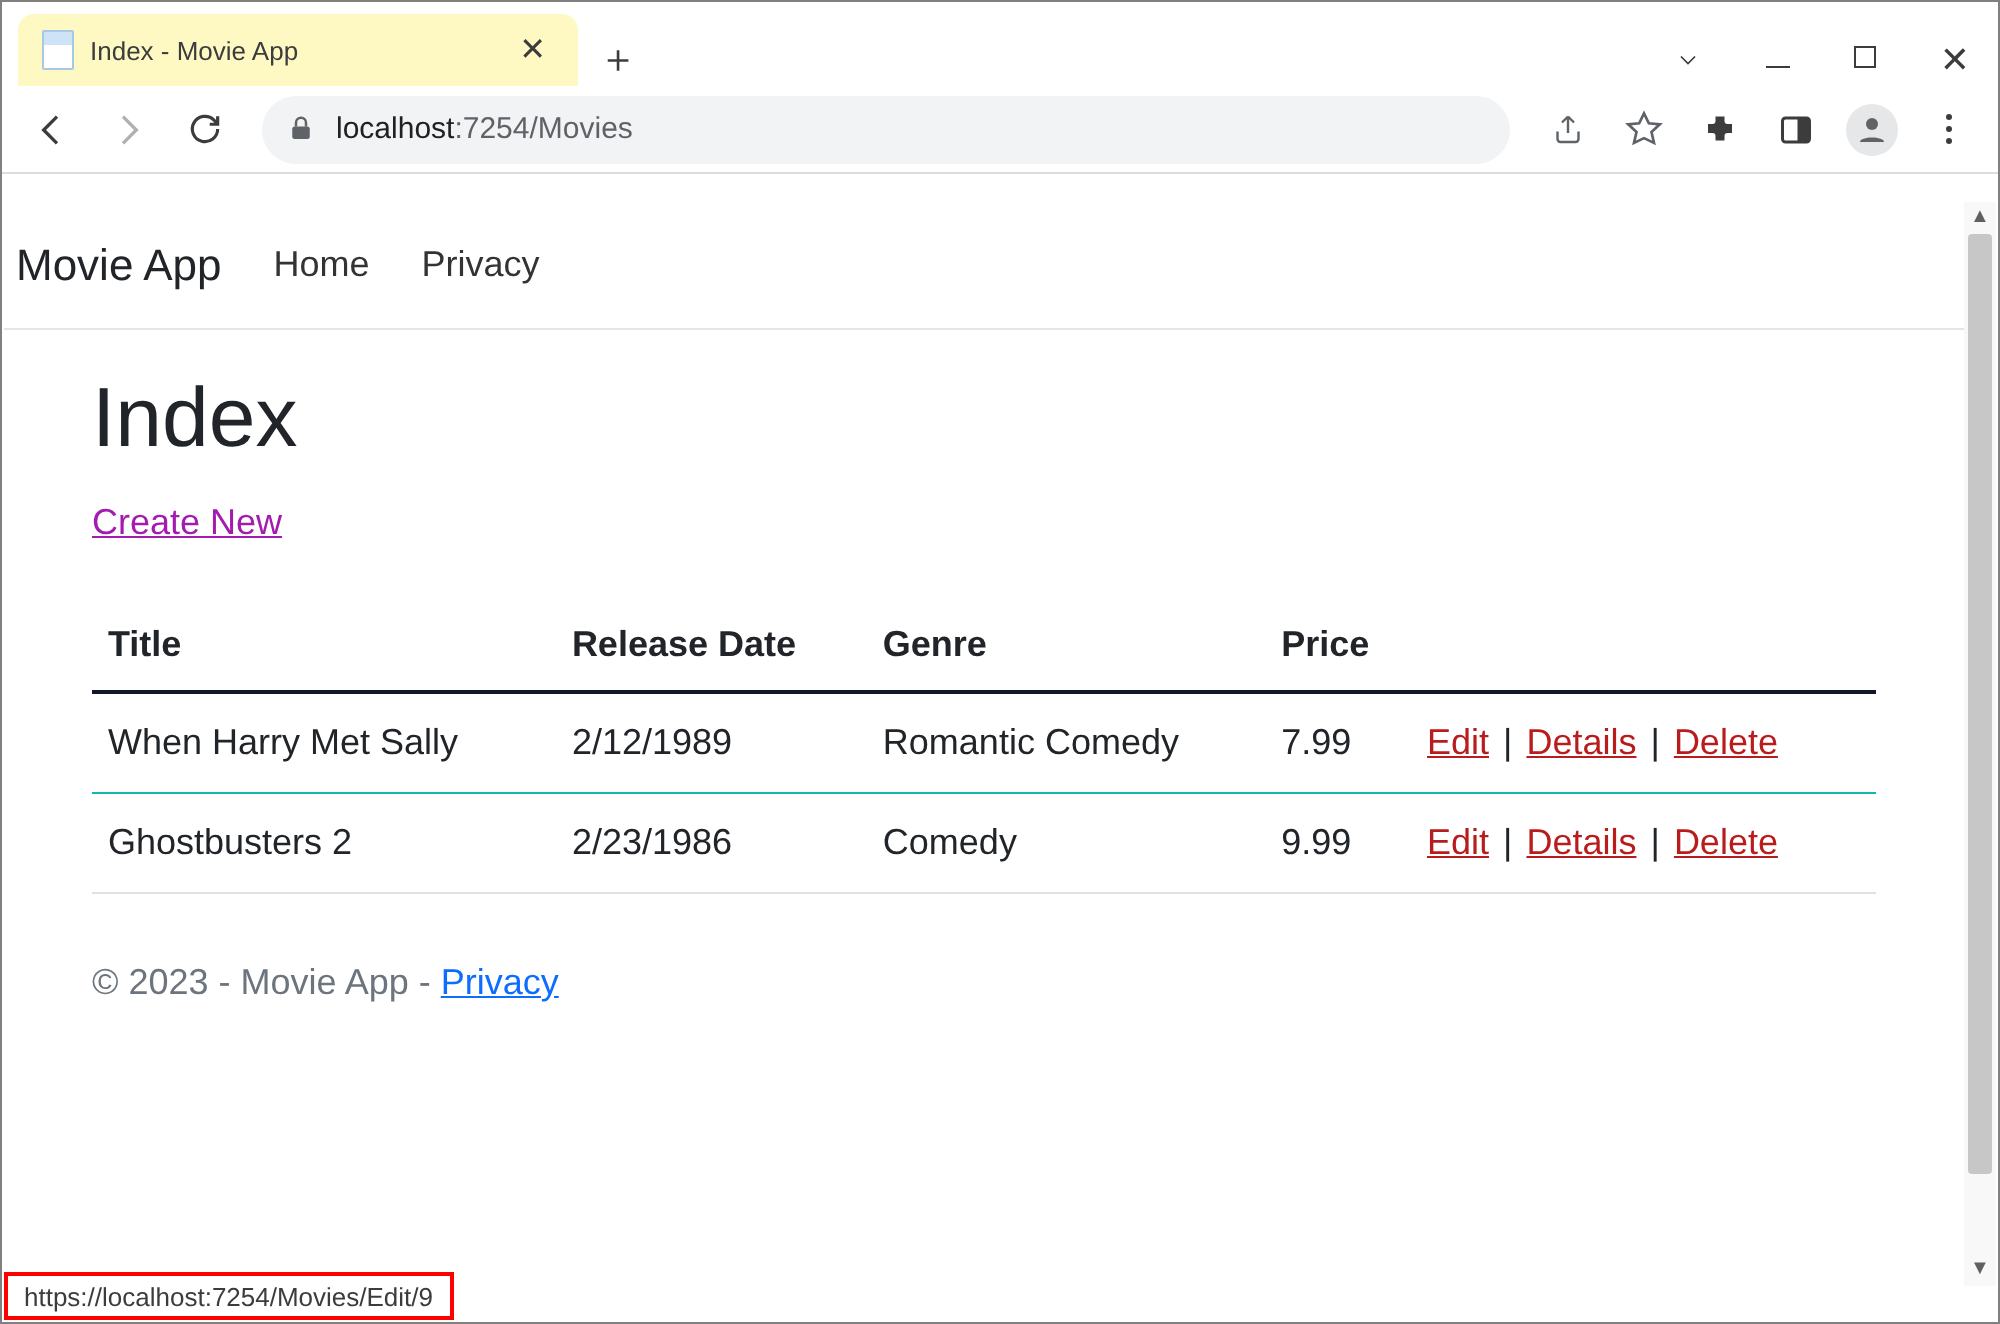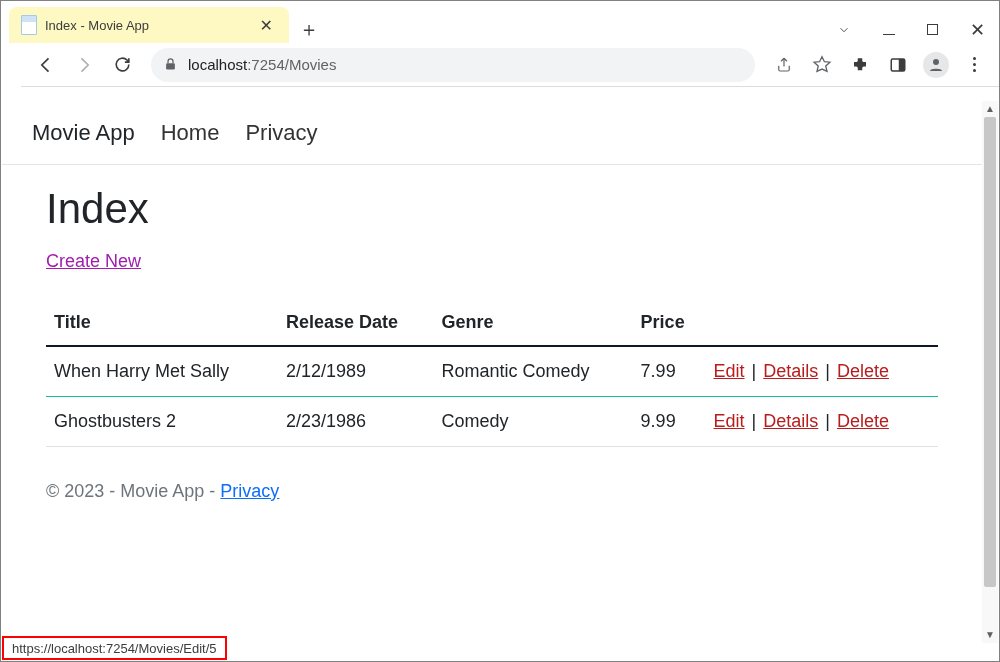--- a/index.html
+++ b/index.html
@@ -11,44 +11,44 @@
     .win-x { font-size: 18px; line-height: 12px; color: #3c3c3c; font-weight: 300; }
     
     .tab-bar { display: flex; align-items: flex-end; height: 42px; background: #fff; padding-left: 8px; }
     .tab { display: flex; align-items: center; height: 36px; padding: 0 12px; border-radius: 8px 8px 0 0; background: #fef9c3; min-width: 280px; position: relative; }
     .tab::after { content:""; position:absolute; right:-4px; top:8px; bottom:8px; width:0; }
     .favicon { width: 16px; height: 20px; margin-right: 8px; background: linear-gradient(180deg,#cfe3f7 0 35%, #fff 35%); border: 1px solid #a7c9e8; border-radius: 1px; position: relative;}
     .tab-title { font-size: 13px; color: #3c3c3c; flex: 1; }
     .tab-close { font-size: 16px; color: #3c3c3c; padding: 2px 4px; }
     .new-tab { width: 28px; height: 28px; display:flex; align-items:center; justify-content:center; font-size: 20px; color:#3c3c3c; margin-left: 6px; }
     
-    .toolbar { display: flex; align-items: center; height: 44px; padding: 0 8px; gap: 4px; background:#fff; border-bottom: 1px solid #dcdcdc; margin-left: 20px;}
+    .toolbar { display: flex; align-items: center; height: 44px; padding: 0 8px; gap: 4px; background:#fff; border-bottom: 1px solid #dcdcdc;}
     .tb-btn { width: 34px; height: 34px; display:flex; align-items:center; justify-content:center; border-radius: 50%; color:#3c3c3c; }
     .tb-btn.disabled { color: #b0b0b0; }
     .addr-bar { flex: 1; height: 34px; background: #f1f3f4; border-radius: 17px; display: flex; align-items: center; padding: 0 12px; margin: 0 8px; }
     .lock-icon { color: #5f6368; margin-right: 10px; }
     .addr-text { font-size: 15px; color: #202124; }
     .addr-text .host { color: #202124; }
     .addr-text .rest { color: #5f6368; }
     .avatar { width: 26px; height: 26px; border-radius: 50%; background: #e6e7e9; display:flex; align-items:center; justify-content:center; }
     .dots-v { display:flex; flex-direction:column; gap:3px; align-items:center; }
     .dots-v span { width:3px; height:3px; border-radius:50%; background:#3c3c3c; }
     
     
     .viewport { position: absolute; top: 100px; left: 1px; right: 17px; bottom: 1px; overflow: hidden; background:#fff; }
     .vscroll { position:absolute; right:1px; top:100px; bottom:18px; width:16px; background:#f8f8f8; }
     .vscroll .up, .vscroll .down { position:absolute; left:0; right:0; text-align:center; font-size:10px; color:#606060; }
     .vscroll .up { top:0; height:16px; line-height:16px;}
     .vscroll .down { bottom:0; height:16px; line-height:16px;}
     .vscroll .thumb { position:absolute; top:16px; left:2px; right:2px; height:470px; background:#c7c7c7; border-radius:2px; }
     
     
-    .navbar { display:flex; align-items:center; height: 64px; padding: 0 30px; border-bottom: 1px solid #e5e5e5; gap: 26px; }
+    .navbar { display:flex; align-items:center; height: 64px; padding: 0 6px; border-bottom: 1px solid #e5e5e5; gap: 26px; }
     .brand { font-size: 22px; color:#212529; font-weight: 400; }
-    .navlink { font-size: 22px; color:#333; text-decoration: none; }
+    .navlink { font-size: 18px; color:#333; text-decoration: none; }
     
     .container { padding: 20px 44px 0 44px; }
     h1 { font-size: 42px; font-weight: 500; margin-bottom: 18px; }
     .create-link { color: #a21caf; text-decoration: underline; font-size: 18px; }
     
     table { width: 100%; border-collapse: collapse; margin-top: 30px; }
     thead th { text-align: left; font-weight: 700; padding: 10px 8px 12px 8px; border-bottom: 2px solid #0f172a; font-size: 18px;}
     tbody td { padding: 14px 8px; border-top: 1px solid #14b8a6; font-size: 18px; vertical-align: middle;}
     tbody tr:last-child td { border-bottom: 1px solid #dee2e6; }
     .actions a { color: #b91c1c; text-decoration: underline; }
@@ -202,14 +202,14 @@
     </table>
   </div>
 
   <div class="footer">
     <span>© 2023 - Movie App - </span><a>Privacy</a>
   </div>
   <div class="footer-fade"></div>
 </div>
 
 <div class="status-bar">
-  <span>https://localhost:7254/Movies/Edit/5</span>
+  <span>https://localhost:7254/Movies/Edit/9</span>
 </div>
 
 </body></html>

